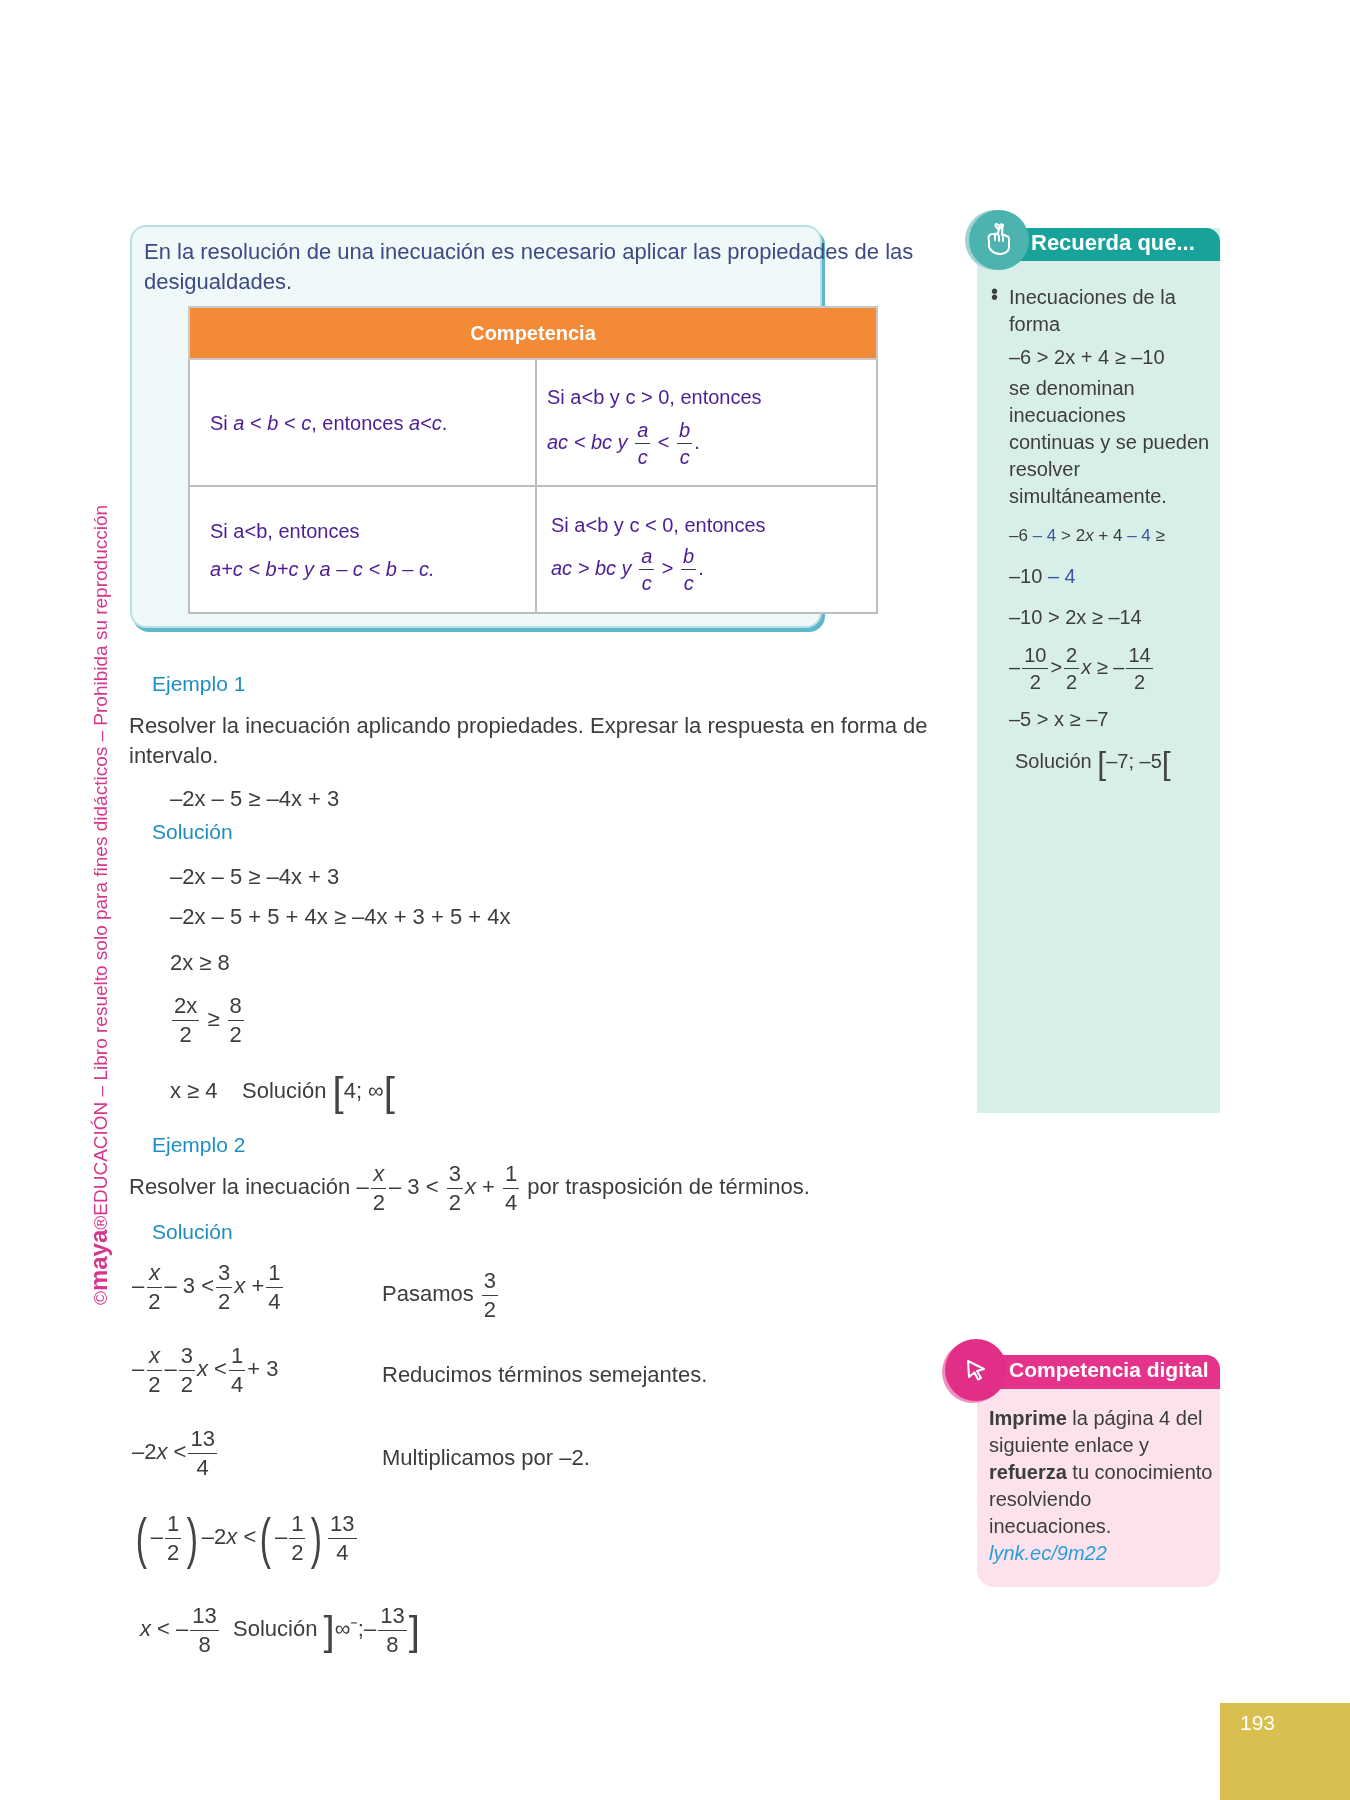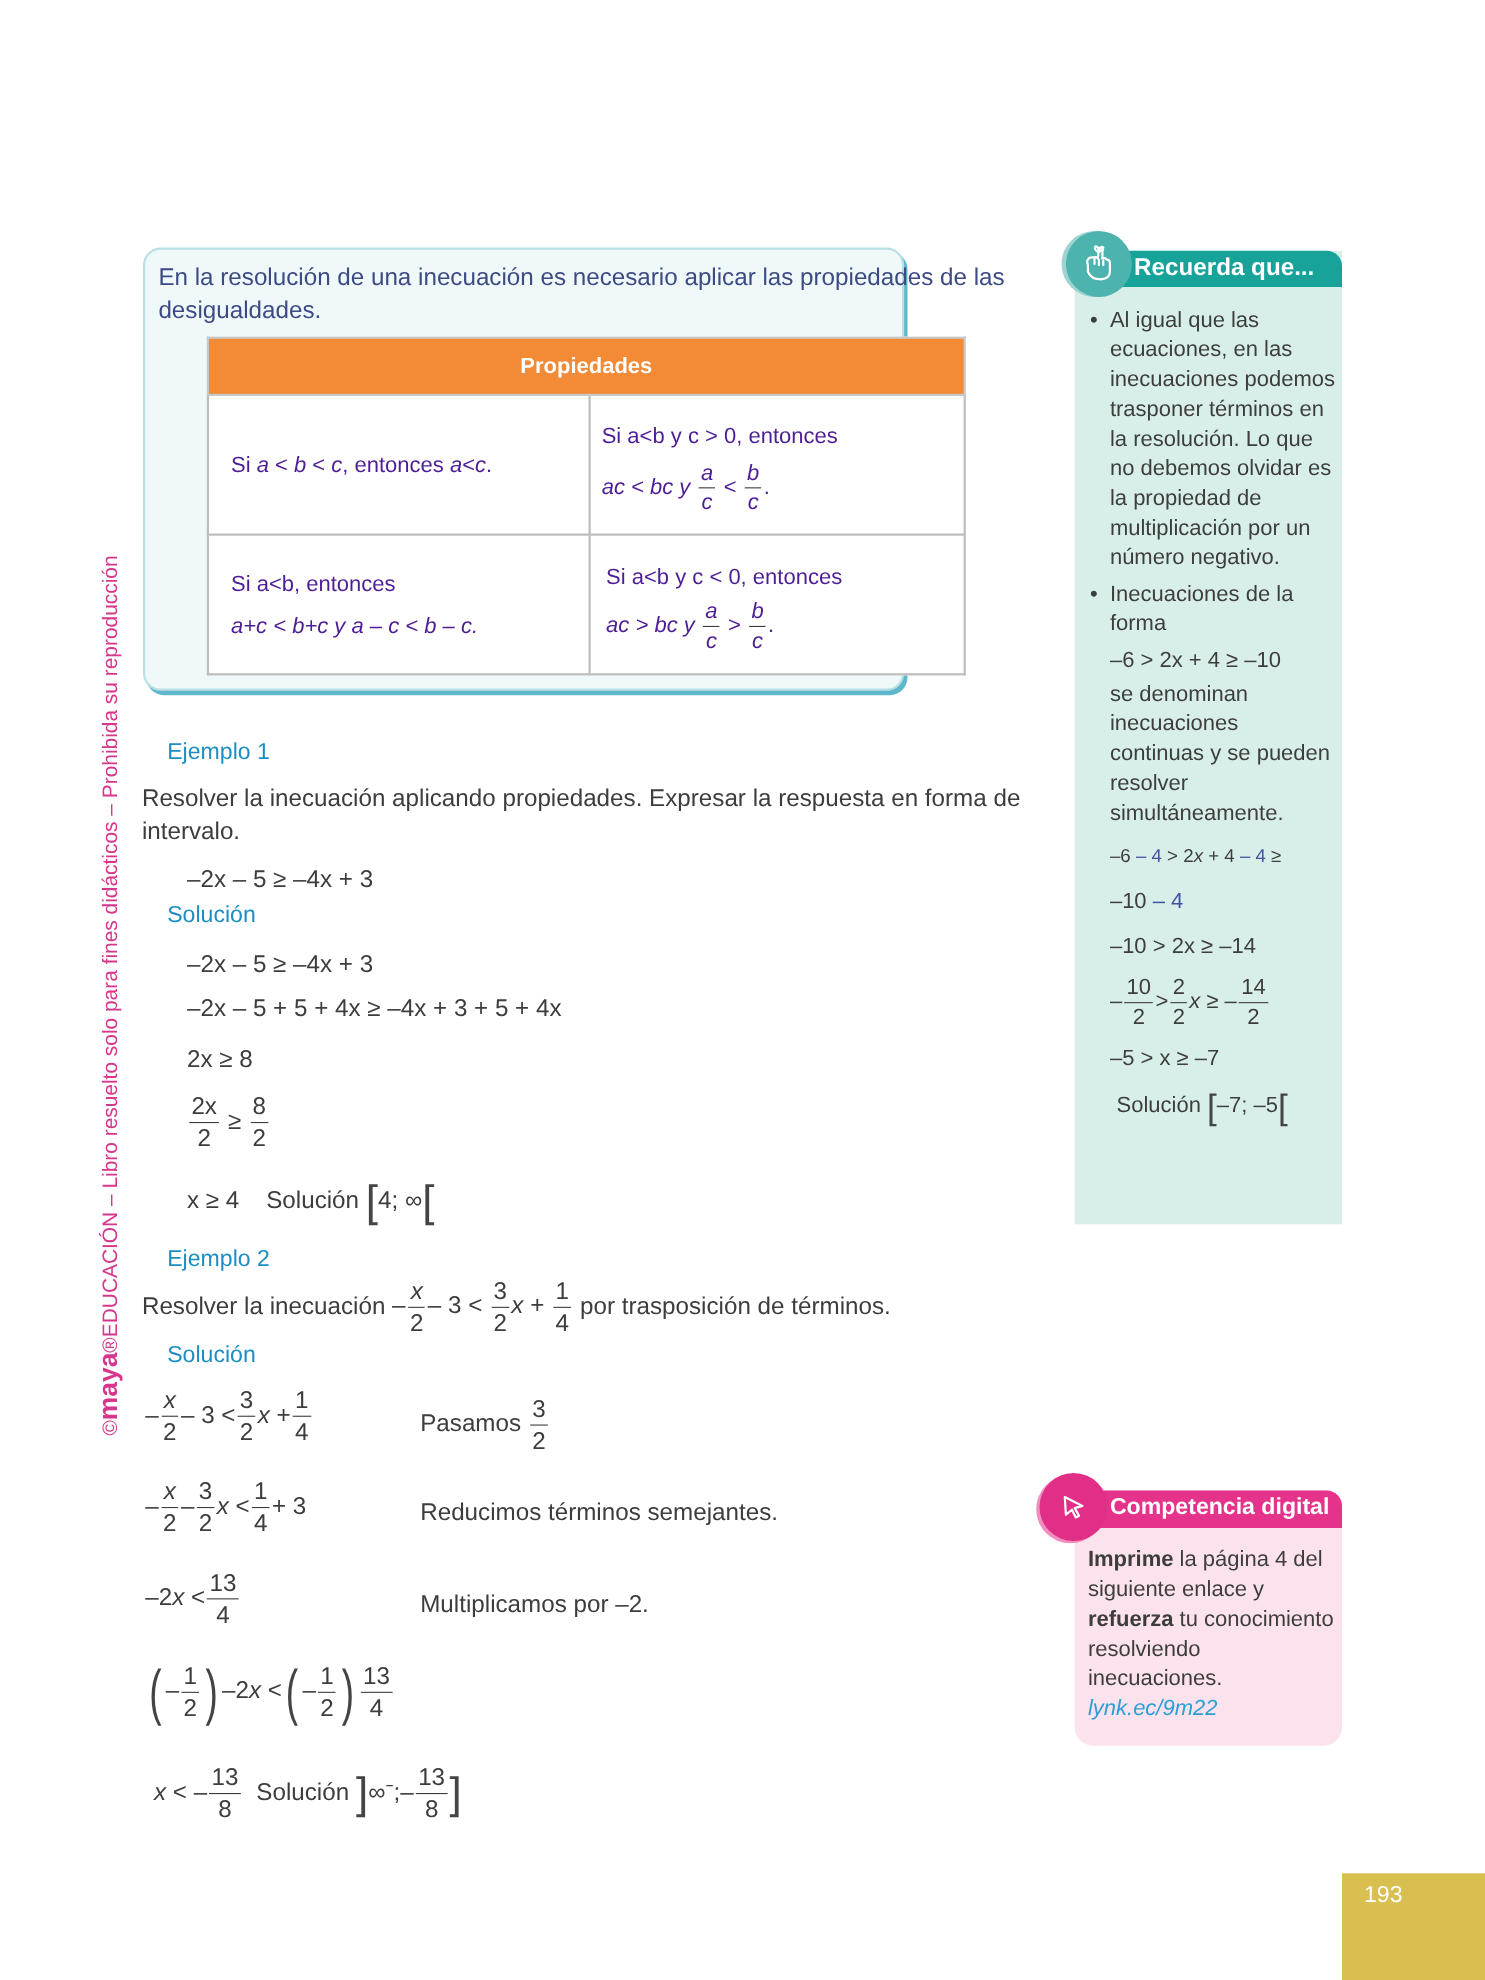--- a/index.html
+++ b/index.html
@@ -78,21 +78,21 @@
 
 <div id="side-text" class="abs">
   <span>©</span><span class="logo">maya</span><span>®</span><span>EDUCACIÓN – Libro resuelto solo para fines didácticos – Prohibida su reproducción</span>
 </div>
 
 <div id="info-box" class="abs">
   <div id="info-text" class="abs">En la resolución de una inecuación es necesario aplicar las propiedades de las desigualdades.</div>
   <table id="prop-table" class="abs">
     <tbody>
         <tr>
-          <th colspan="2">Propiedades</th>
+          <th colspan="2">Competencia</th>
         </tr>
     <tr style="height:127px;">
       <td style="width:305px;">
         Si <span class="it">a</span> &lt; <span class="it">b</span> &lt; <span class="it">c</span>, entonces <span class="it">a</span>&lt;<span class="it">c</span>.
       </td>
       <td style="padding-left:10px;">
         <div>Si a&lt;b y c &gt; 0, entonces</div>
         <div style="margin-top:4px;">
           <span class="it">ac &lt; bc y</span>
           <span class="frac">
@@ -252,21 +252,20 @@
   <div id="recuerda-badge" class="abs badge-circle">
     <svg width="38" height="38" viewBox="0 0 38 38" fill="none" stroke="#fff" stroke-width="2" stroke-linecap="round" stroke-linejoin="round">
       <path d="M9 20 q-2 -6 3 -7 l3 0 q2 -1 3 1 l1 -8 q1 -3 3.5 -1 l-0.5 9 q3 -1 4 1 q3 0 3 3 l0 8 q0 6 -8 7 q-9 0 -12 -7 z"></path>
       <path d="M15 13 l0 6 M19 15 l0 5 M23 16 l0 4"></path>
       <path d="M18 8 q-4 -3 -2 -5 q2 0 3 3 q2 -4 4 -2 q0 3 -5 4"></path>
     </svg>
   </div>
   <div id="recuerda-content" class="abs">
     <div class="bullet-row">
       <span class="dot">•</span>
-      <span>Al igual que las ecuaciones, en las inecuaciones podemos trasponer términos en la resolución. Lo que no debemos olvidar es la propiedad de multiplicación por un número negativo.</span>
     </div>
     <div class="bullet-row" style="margin-top:6px;">
       <span class="dot">•</span>
       <span>Inecuaciones de la forma</span>
       <div class="side-math" style="margin:6px 0 4px;">–6 &gt; 2x + 4 ≥ –10</div>
       <div>se denominan inecuaciones continuas y se pueden resolver simultáneamente.</div>
       <div class="side-math" style="margin-top:12px; font-size:17px;">
         –6 <span class="minus-blue">– 4</span> &gt; 2<span class="it">x</span> + 4 <span class="minus-blue">– 4</span> ≥
       </div>
       <div class="side-math">–10 <span class="minus-blue">– 4</span></div>

